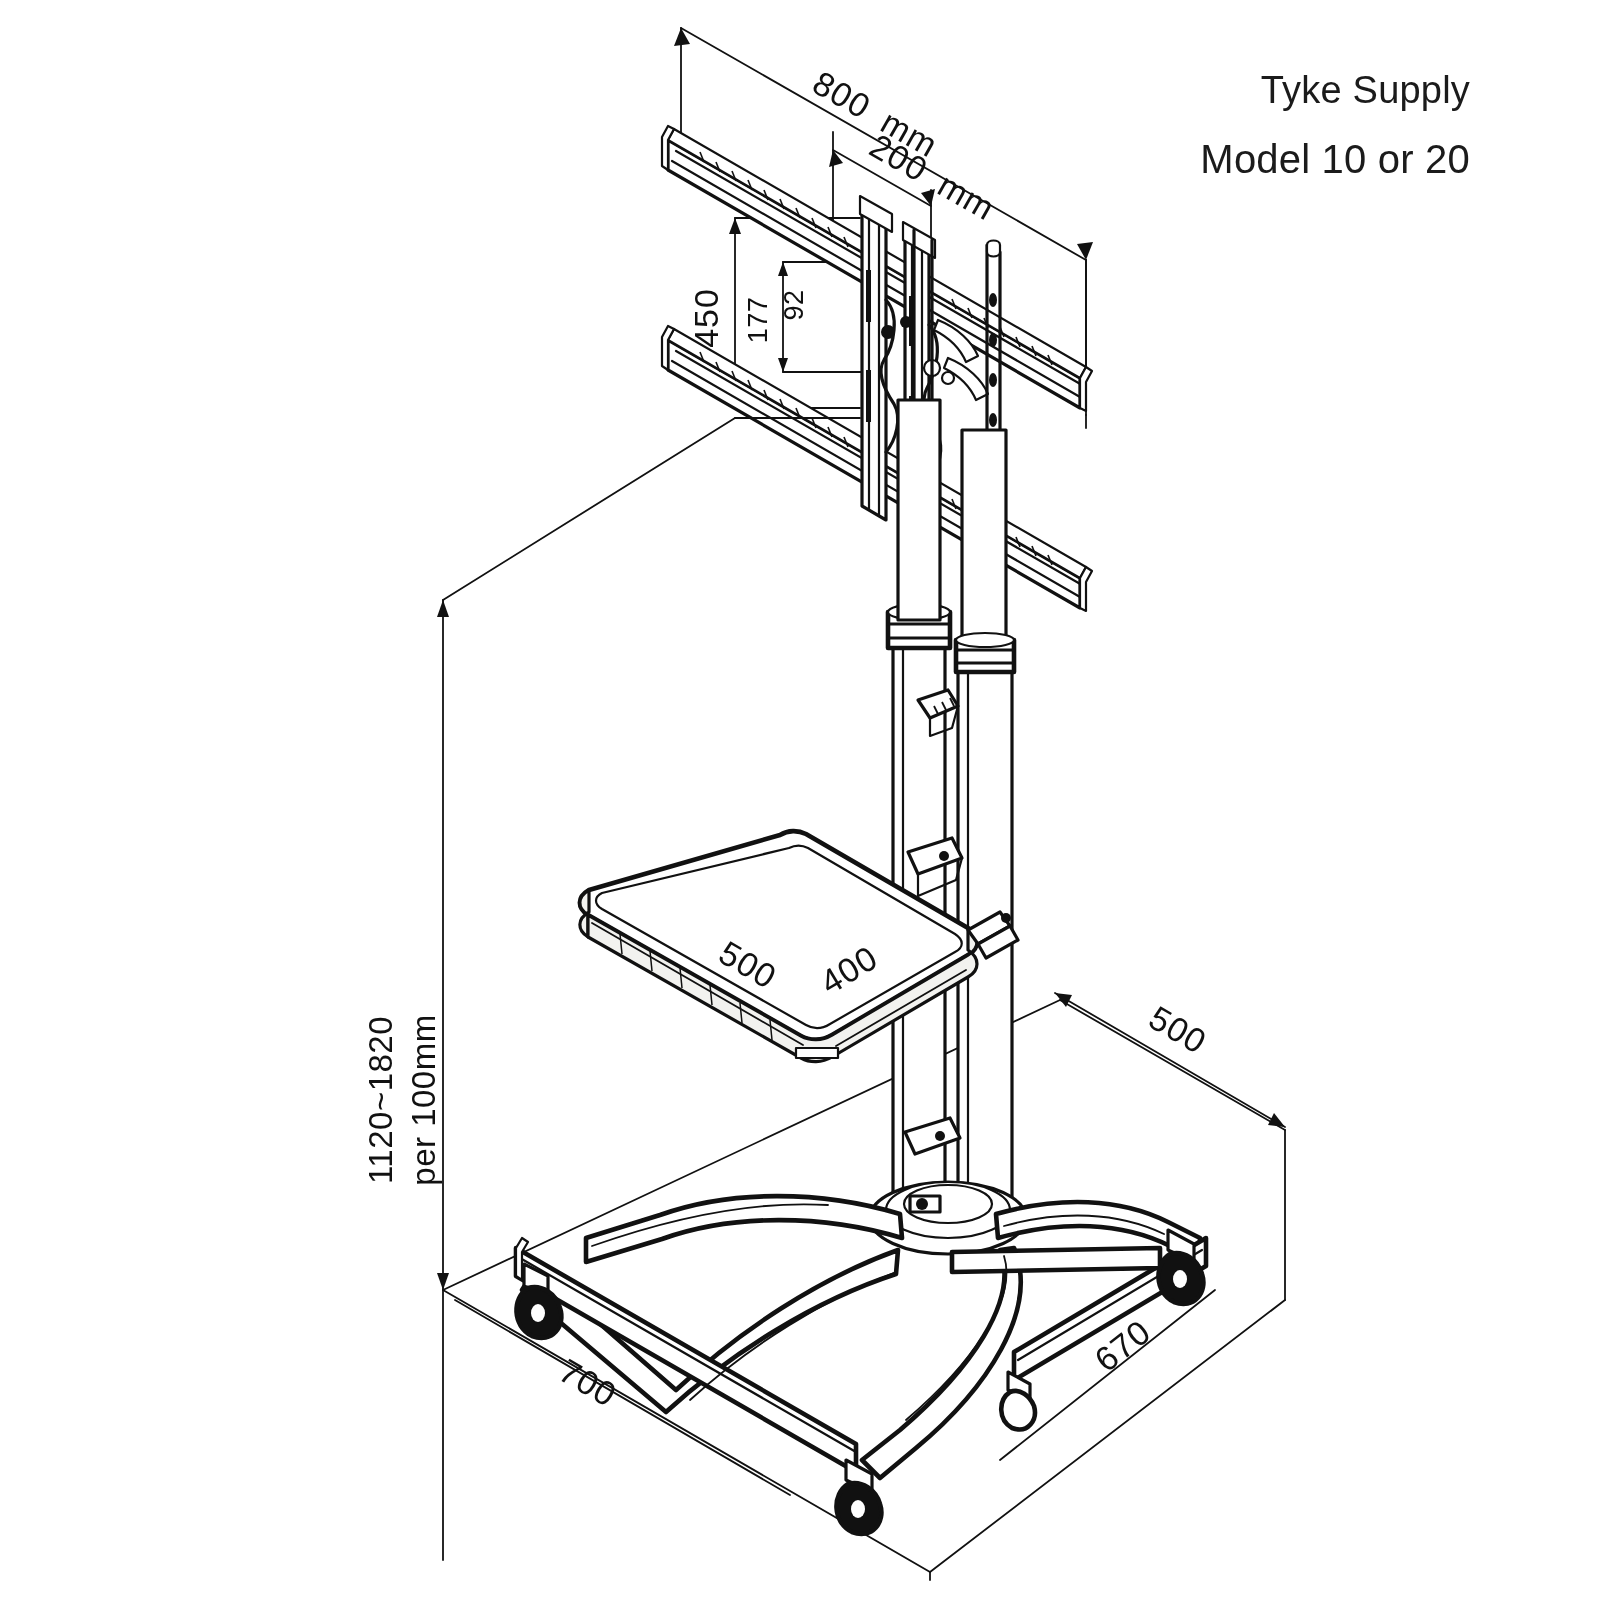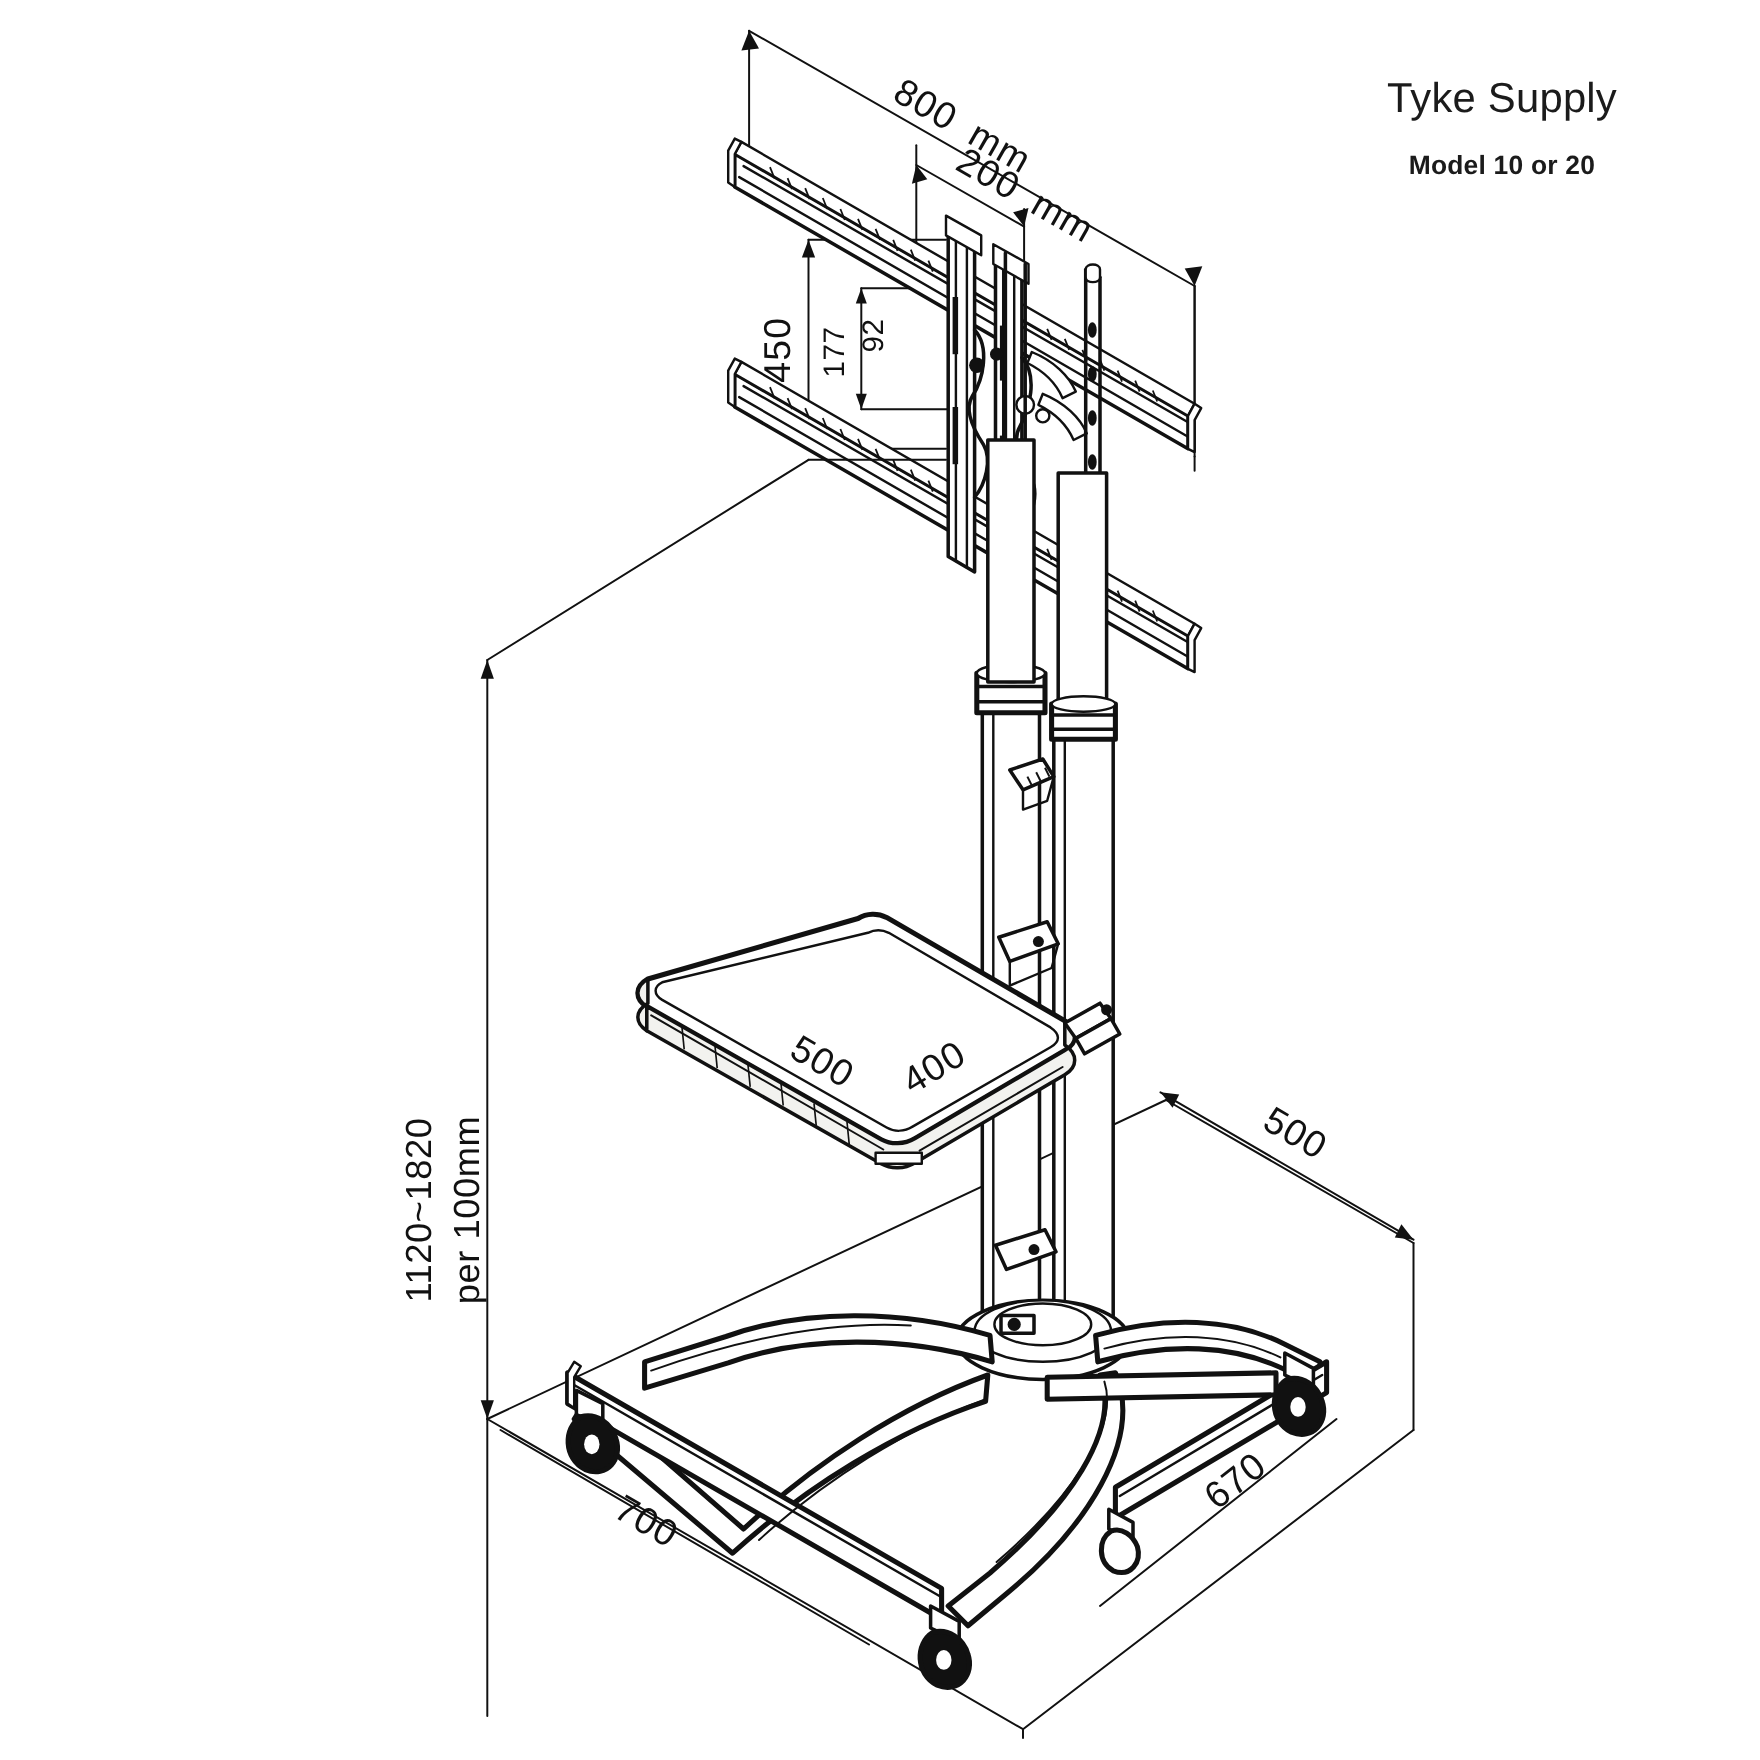--- a/index.html
+++ b/index.html
@@ -25,22 +25,22 @@
     letter-spacing:0.2px;
     margin-top:11px;
   }
   .brand-line1{
     font-size:38px;
     font-weight:400;
     line-height:1.05;
     white-space:nowrap;
   }
   .brand-line2{
-    font-size:24px;
-    font-weight:700;
+    font-size:40px;
+    font-weight:400;
     margin-top:26px;
     white-space:nowrap;
     text-align:center;
   }
 
   
   .dimtext{
     font-family:"Liberation Sans", sans-serif;
     font-size:34px;
     fill:#111111;

